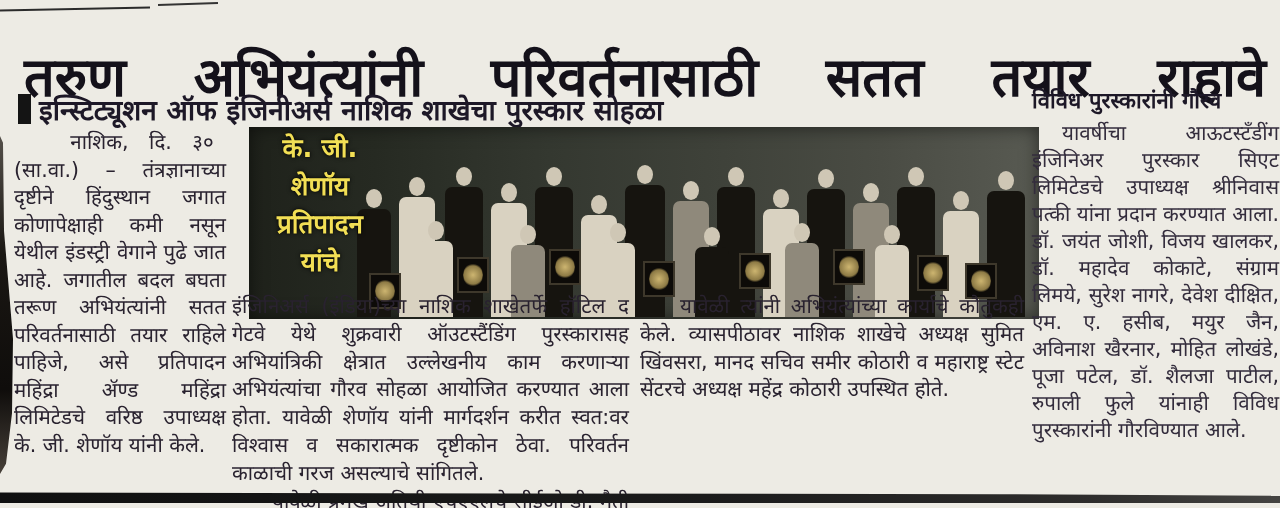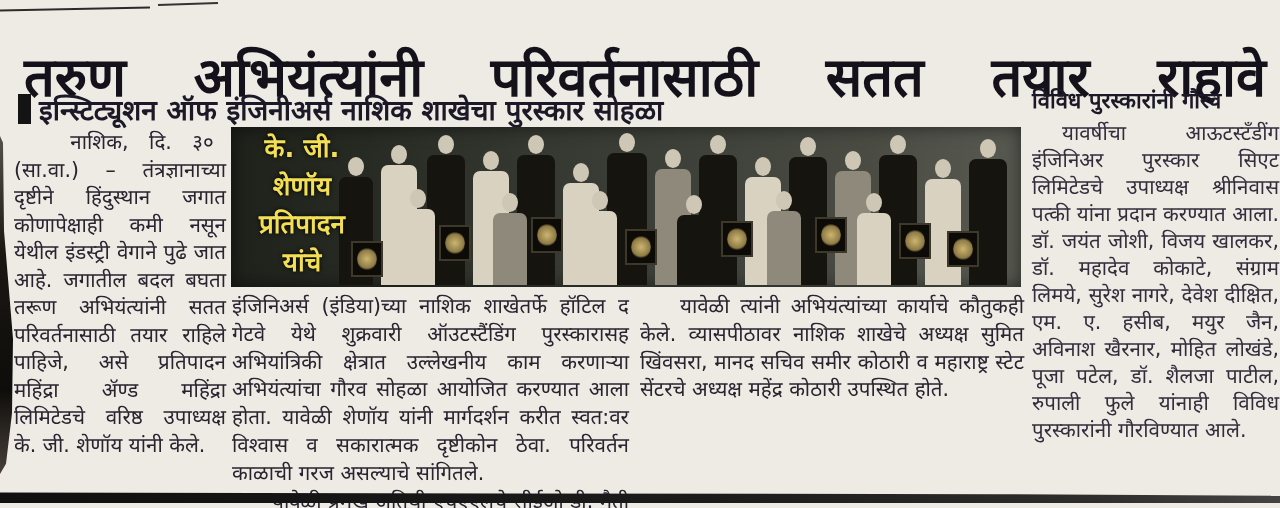--- a/index.html
+++ b/index.html
@@ -32,21 +32,21 @@
   .subhead-row { position:absolute; top:90px; left:18px; display:flex; align-items:center; gap:8px; }
   .subhead-bullet { width:13px; height:30px; background:#141414; flex:0 0 auto; }
   .subhead { font-size:28px; font-weight:700; color:#1d1827; white-space:nowrap; }
   
   .col-left { position:absolute; left:14px; top:129px; width:212px; font-size:20.5px; line-height:27.5px; }
   .dateline { padding-left:44px; word-spacing:14px;text-align:center; }
   .col-left p { margin:0; text-align:justify; }
   .col-left .cont { text-indent:34px; }
   
   .photo {
-    position:absolute; left:231px; top:127px; width:790px; height:160px;
+    position:absolute; left:249px; top:127px; width:790px; height:192px;
     background:linear-gradient(90deg,#1f221b 0%,#262a22 16%,#343830 38%,#3f423a 60%,#4a4c44 80%,#585a52 100%);
     box-shadow:inset 0 0 18px rgba(0,0,0,.55);
     overflow:hidden;
   }
   .person { position:absolute; bottom:2px; display:flex; flex-direction:column; align-items:center; }
   .person .head { width:16px; height:19px; border-radius:50%; background:#cfc7b5; flex:0 0 auto; }
   .person .torso { width:100%; flex:1; margin-top:1px; border-radius:7px 7px 0 0; }
   .torso.dark { background:#16140f; }
   .torso.light { background:#d9d2c1; }
   .torso.mid { background:#8f897b; }

